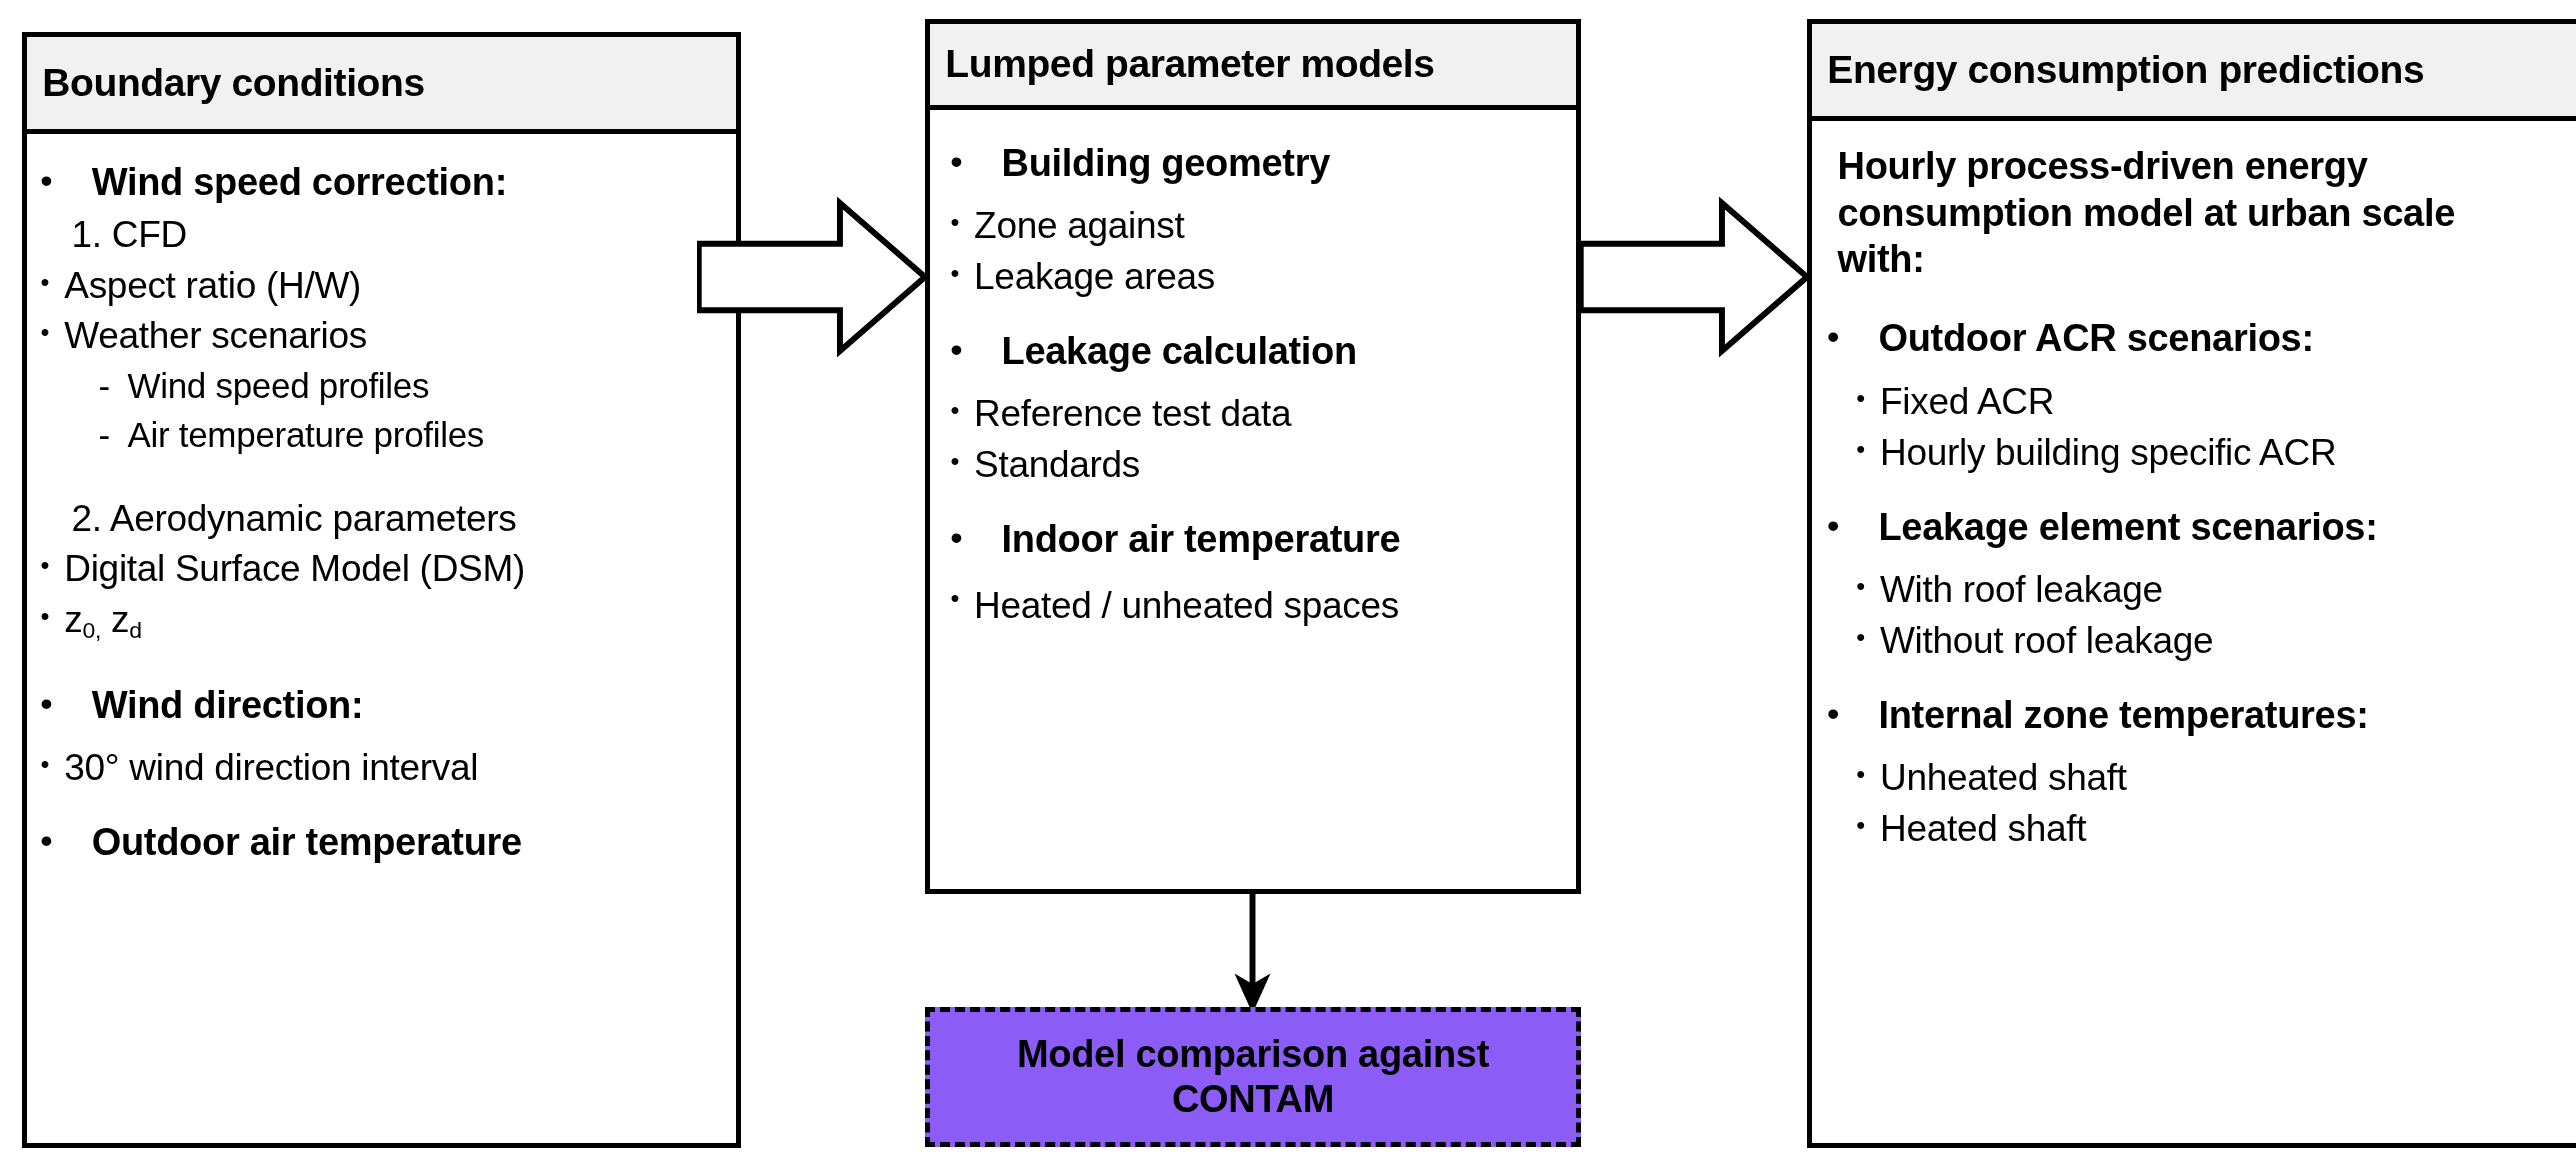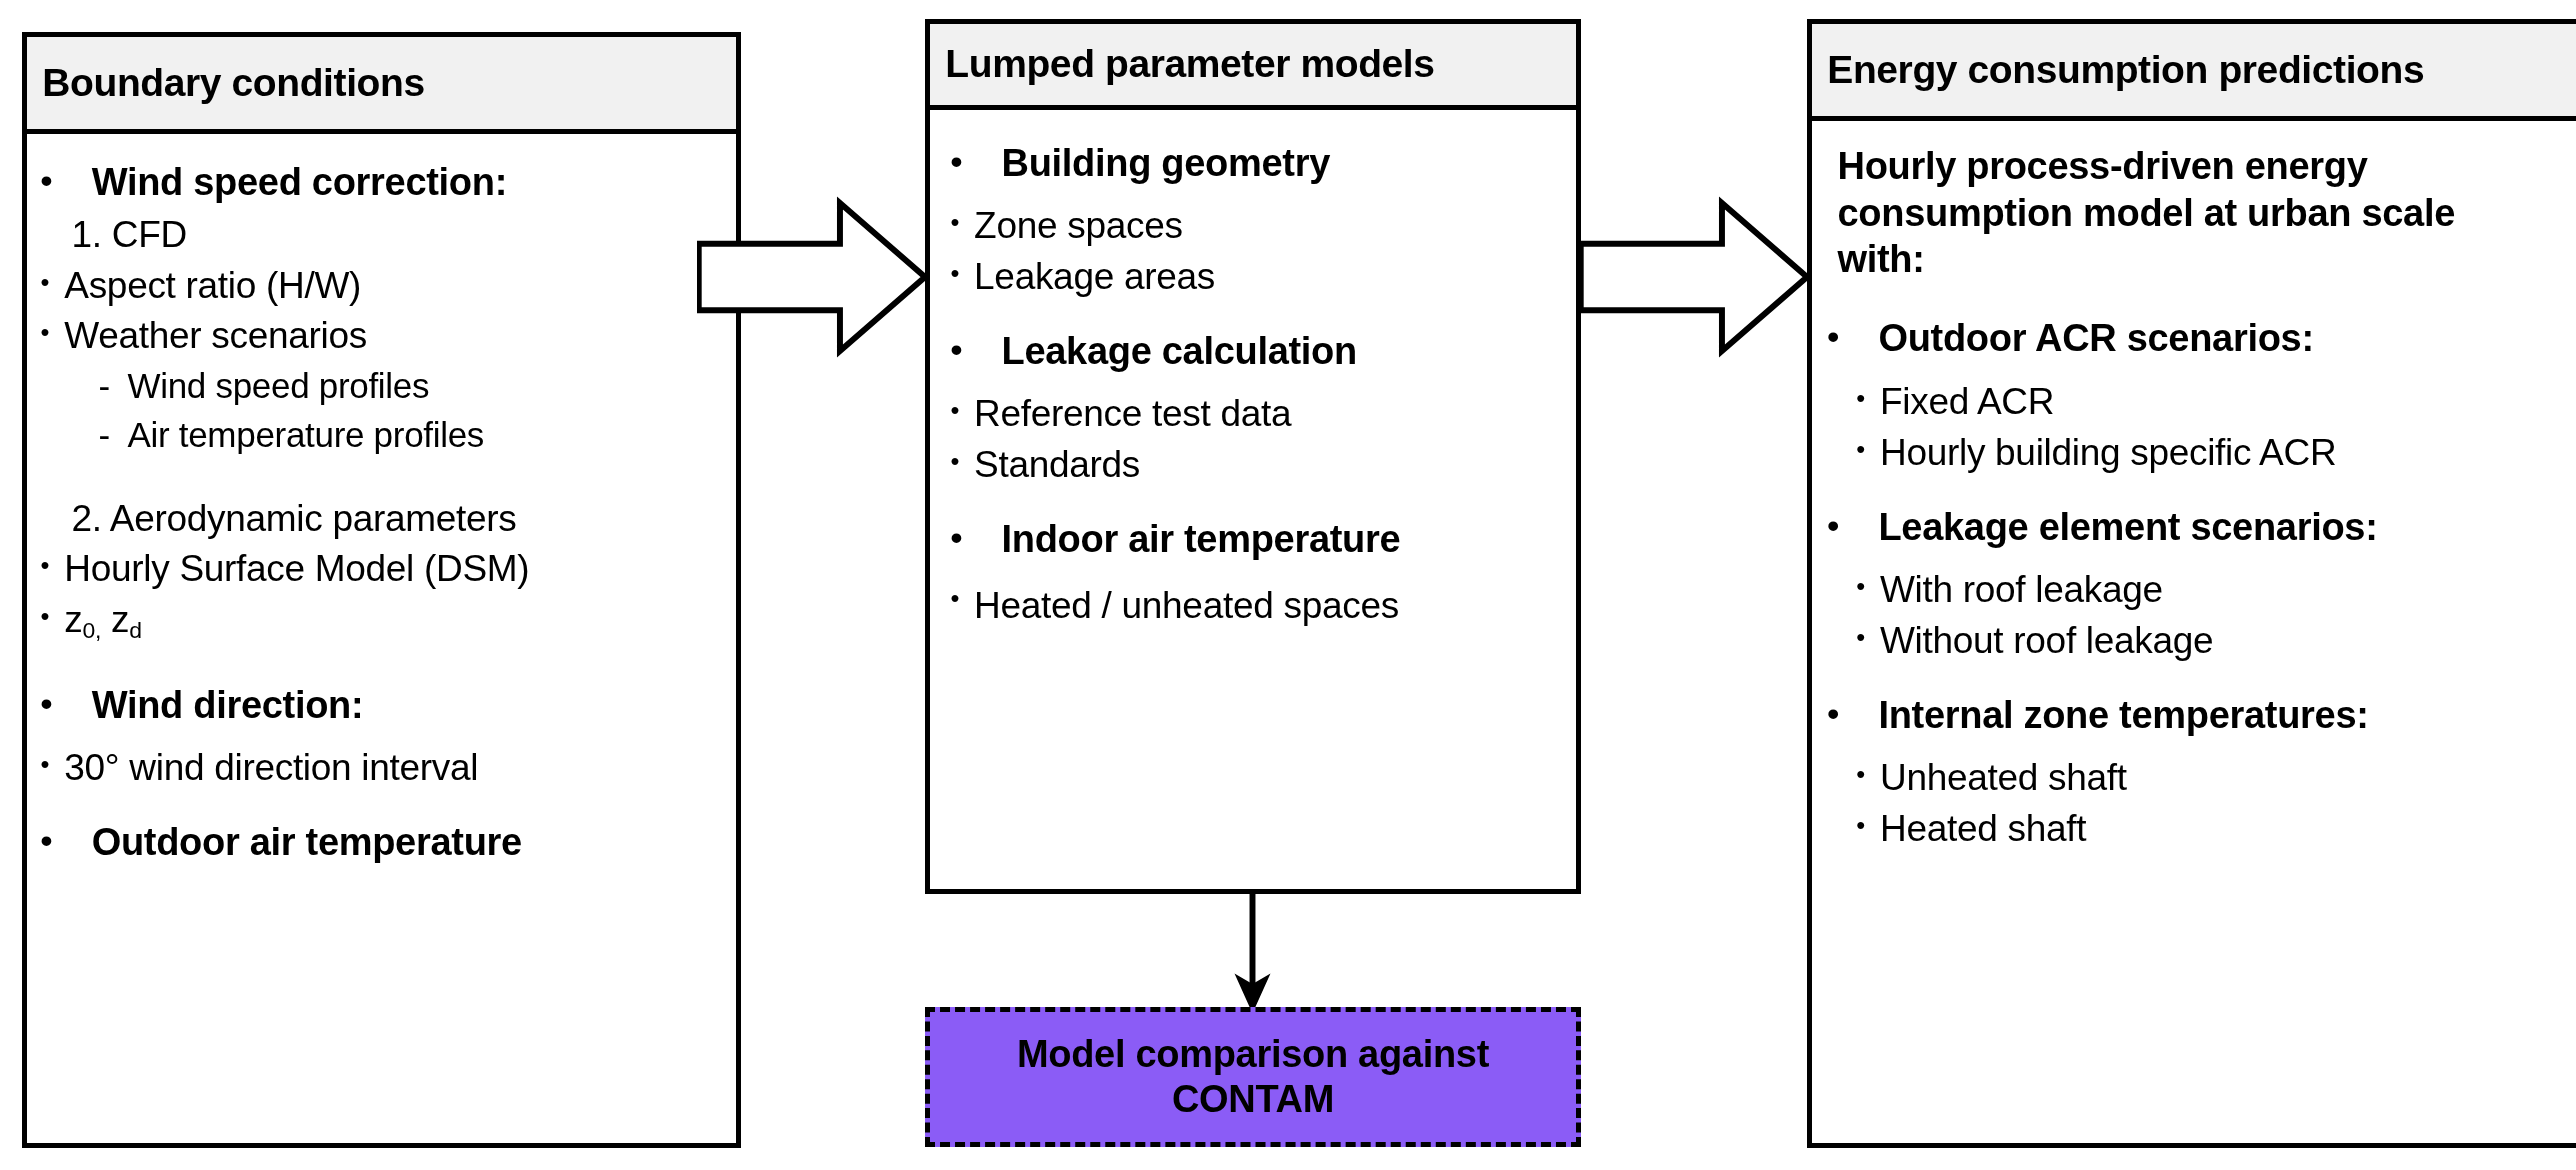--- a/index.html
+++ b/index.html
@@ -236,21 +236,21 @@
         <span class="txt">Air temperature profiles</span>
       </div>
 
       <div class="row lv-num gap-lg">
         <span class="mark"></span>
         <span class="txt">2. Aerodynamic parameters</span>
       </div>
 
       <div class="row lv-sub">
         <span class="mark">•</span>
-        <span class="txt">Hourly Surface Model (DSM)</span>
+        <span class="txt">Digital Surface Model (DSM)</span>
       </div>
 
       <div class="row lv-sub">
         <span class="mark">•</span>
         <span class="txt"><span>z</span><sub>0,</sub><span> z</span><sub>d</sub></span>
       </div>
 
       <div class="row lv-main gap-lg">
         <span class="mark">•</span>
         <span class="txt">Wind direction:</span>
@@ -279,21 +279,21 @@
     </div>
     <div class="panel-body">
 
       <div class="row lv-main" style="margin-top:6.8px;">
         <span class="mark">•</span>
         <span class="txt">Building geometry</span>
       </div>
 
       <div class="row lv-sub gap-sm">
         <span class="mark">•</span>
-        <span class="txt">Zone spaces</span>
+        <span class="txt">Zone against</span>
       </div>
 
       <div class="row lv-sub">
         <span class="mark">•</span>
         <span class="txt">Leakage areas</span>
       </div>
 
       <div class="row lv-main gap-md">
         <span class="mark">•</span>
         <span class="txt">Leakage calculation</span>

